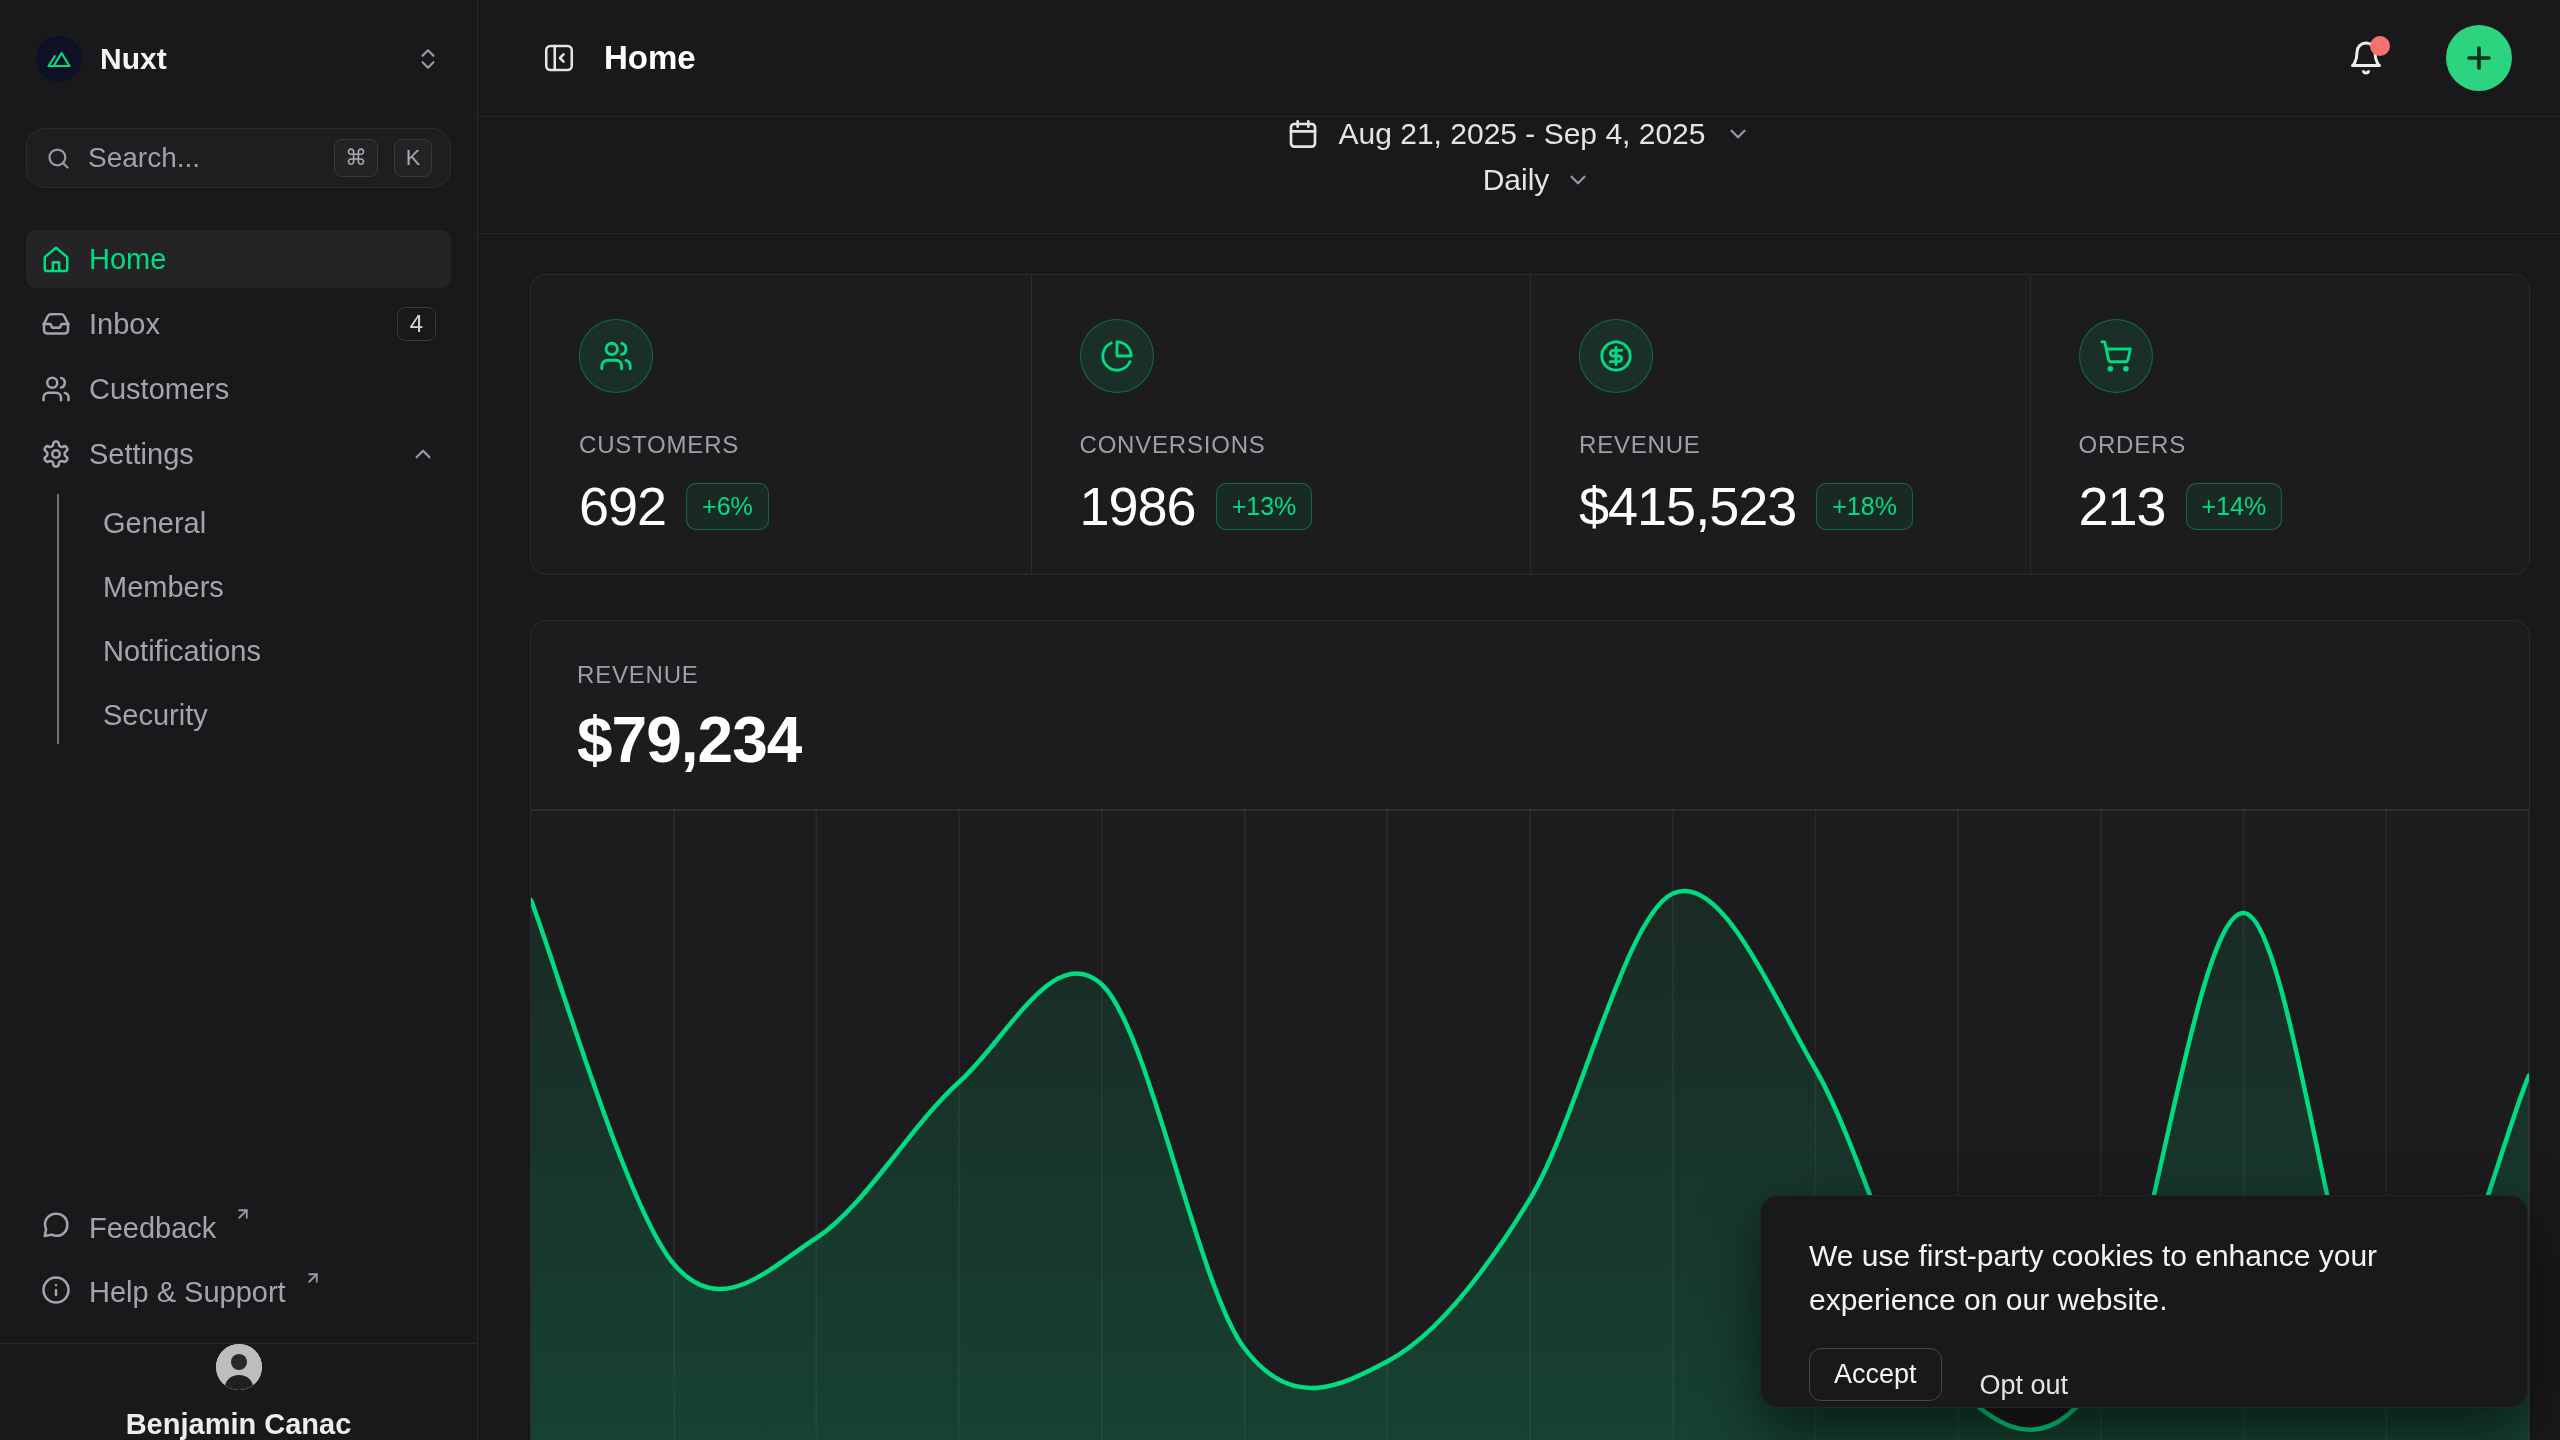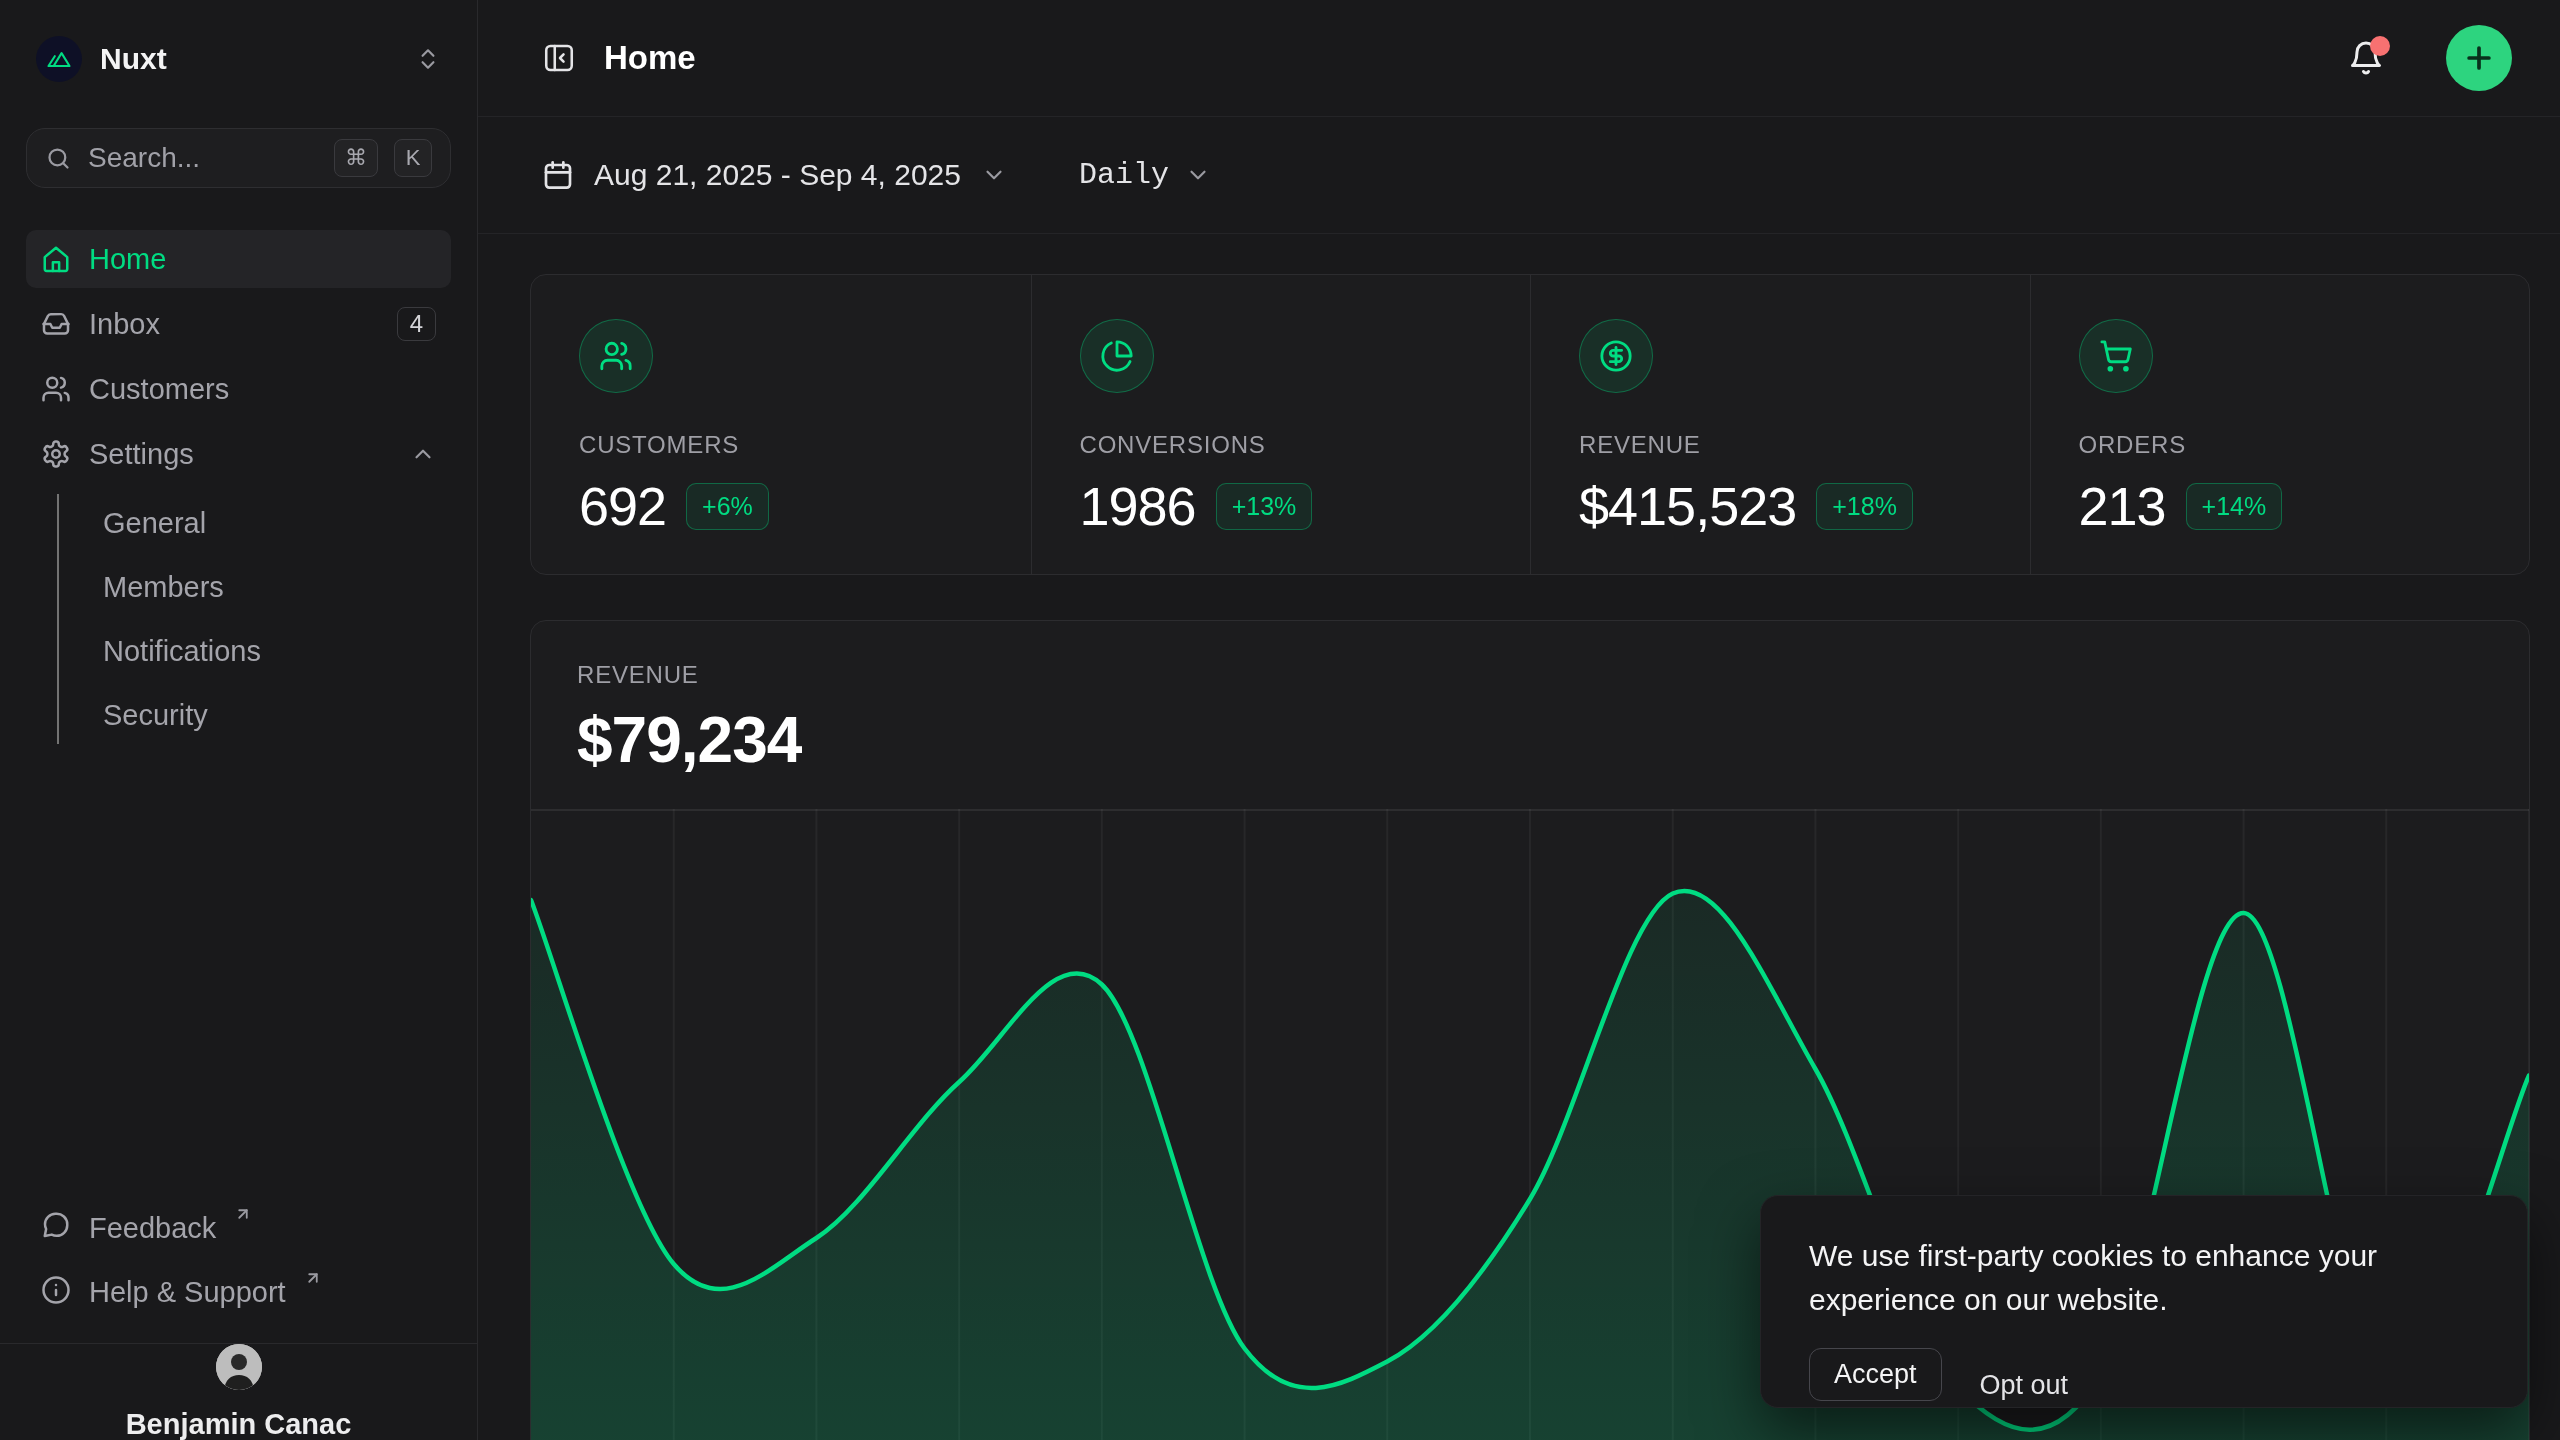--- a/index.html
+++ b/index.html
@@ -70,25 +70,25 @@
   .bell-dot { position:absolute; top:-4px; right:-6px; width:20px; height:20px; border-radius:50%; background:#f87171; }
   .plus-btn {
     width:66px; height:66px; border-radius:50%; background:#2dd47f;
     display:flex; align-items:center; justify-content:center; cursor:pointer; border:none;
   }
 
   
   .toolbar {
     position:absolute; left:478px; top:117px; right:0; height:117px;
     border-bottom:1px solid #242427; background:#19191b;
-    display:flex; align-items:center; padding:0 64px; gap:36px;
+    display:flex; align-items:center; padding:0 64px; gap:12px;flex-direction:column;
   }
   .date-range { display:flex; align-items:center; gap:20px; cursor:pointer; color:#e4e4e7; }
   .date-text { font-size:30px; font-weight:500; }
-  .granularity { display:flex; align-items:center; gap:16px; cursor:pointer; color:#e4e4e7; margin-left:36px;font-family:Liberation Mono, monospace; }
+  .granularity { display:flex; align-items:center; gap:16px; cursor:pointer; color:#e4e4e7; margin-left:36px; }
   .gran-text { font-size:30px; font-weight:500; }
 
   
   .content { position:absolute; left:478px; top:234px; right:0; bottom:0; background:#19191b; }
   .stats-card {
     position:absolute; left:52px; top:40px; width:2000px; height:301px;
     background:#1c1c1e; border:1px solid #2c2c2f; border-radius:16px;
     display:grid; grid-template-columns:repeat(4,1fr); overflow:hidden;
   }
   .stat { padding:44px 48px; border-left:1px solid #2c2c2f; cursor:pointer; }

